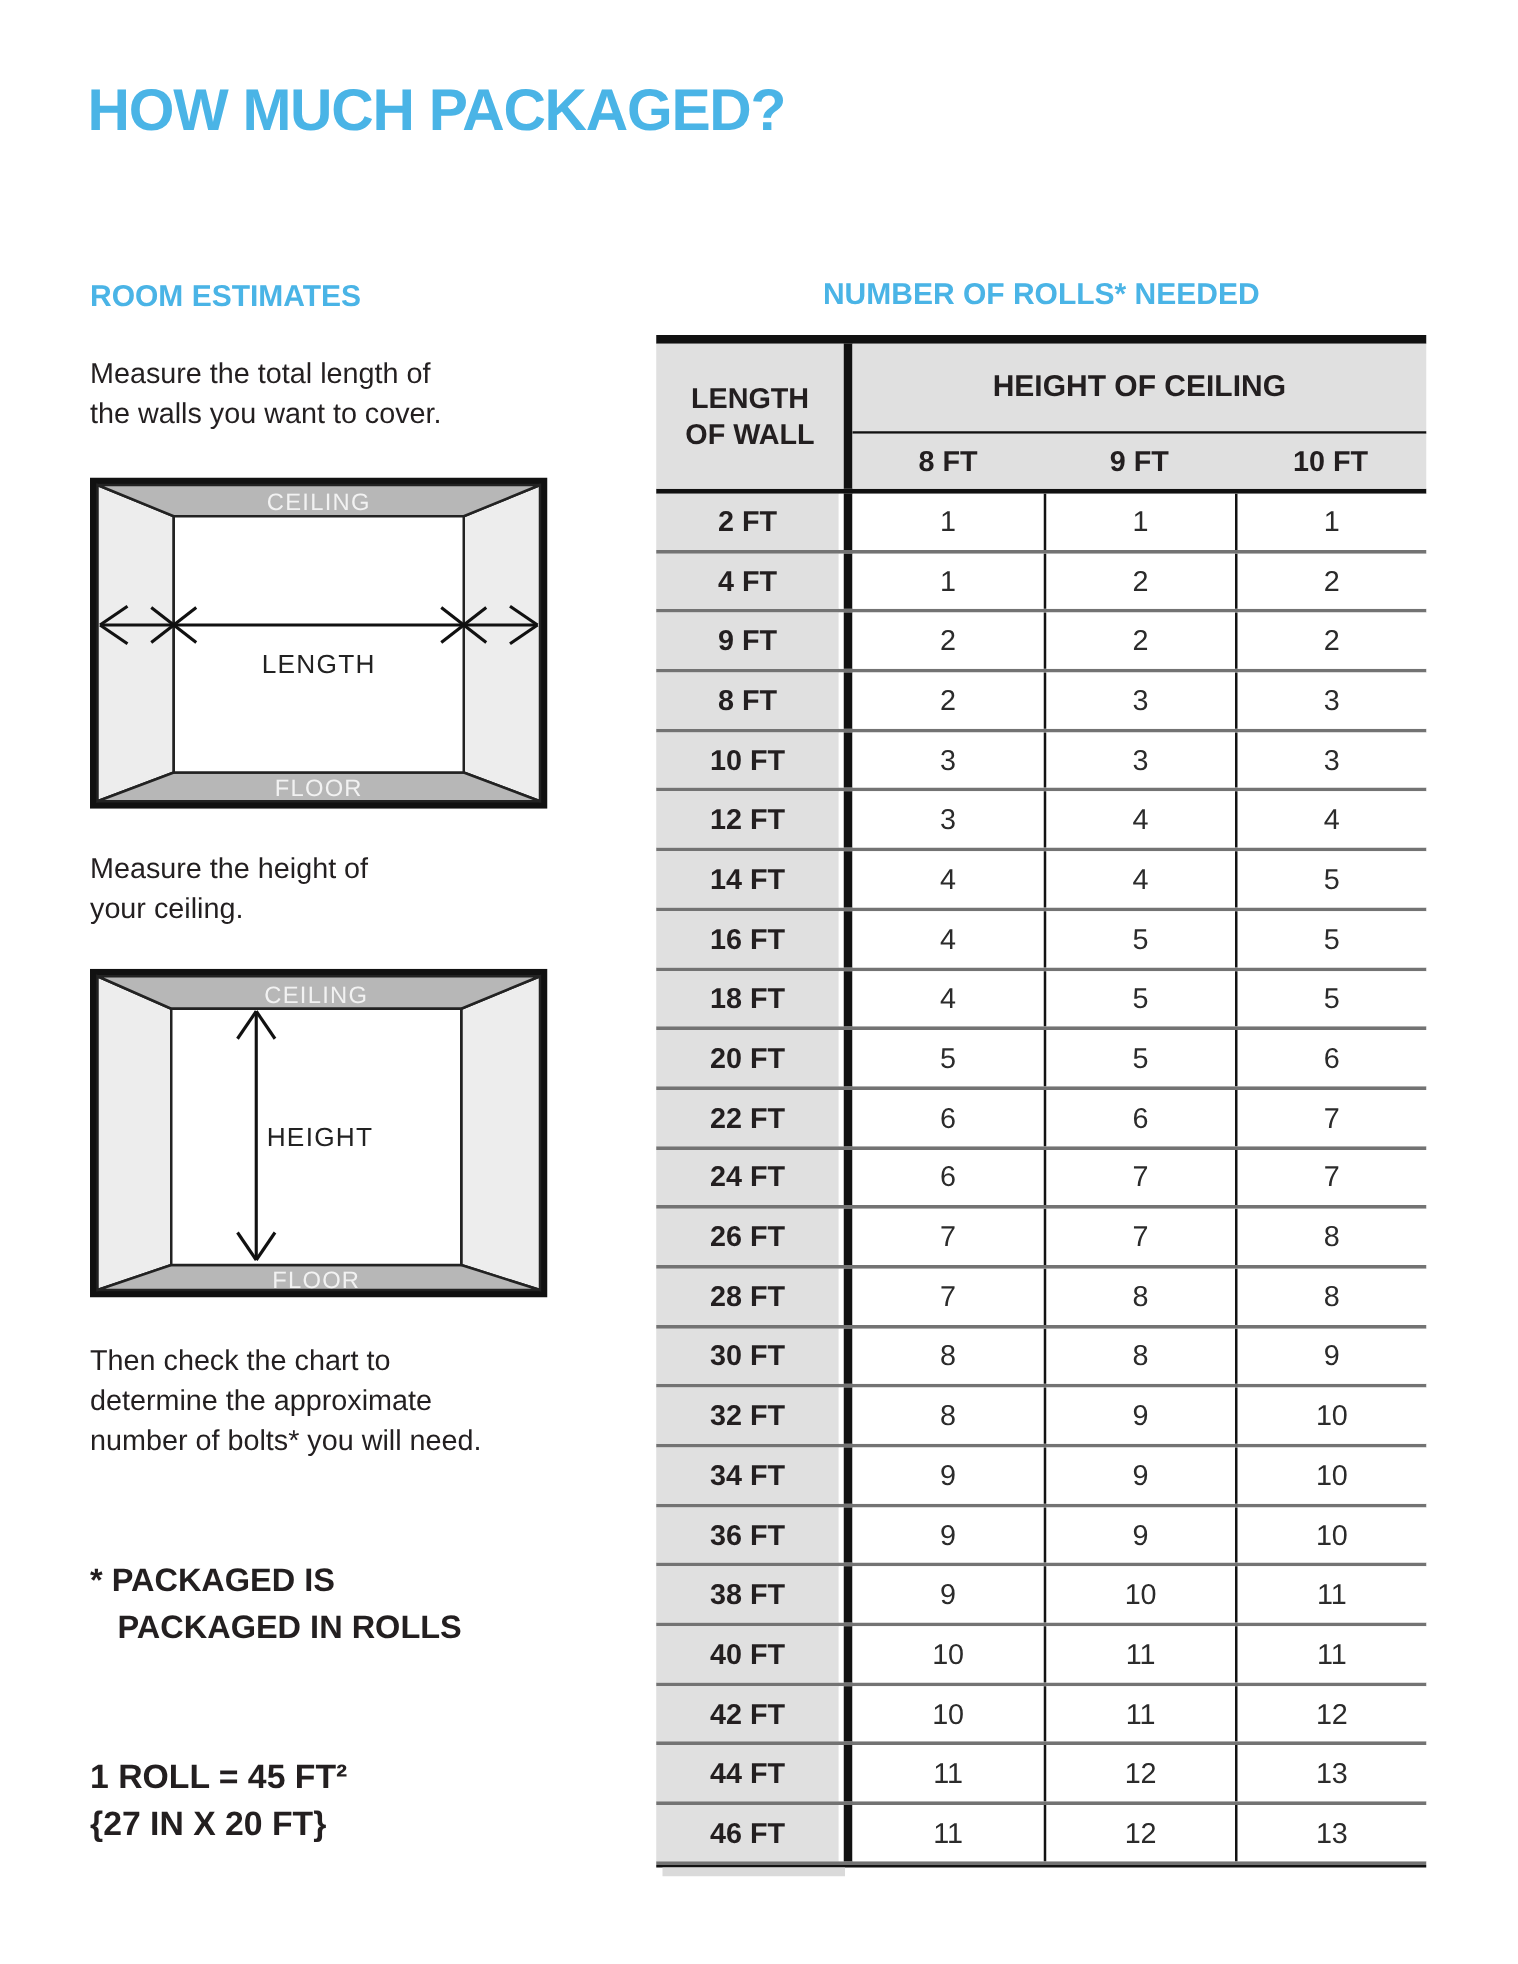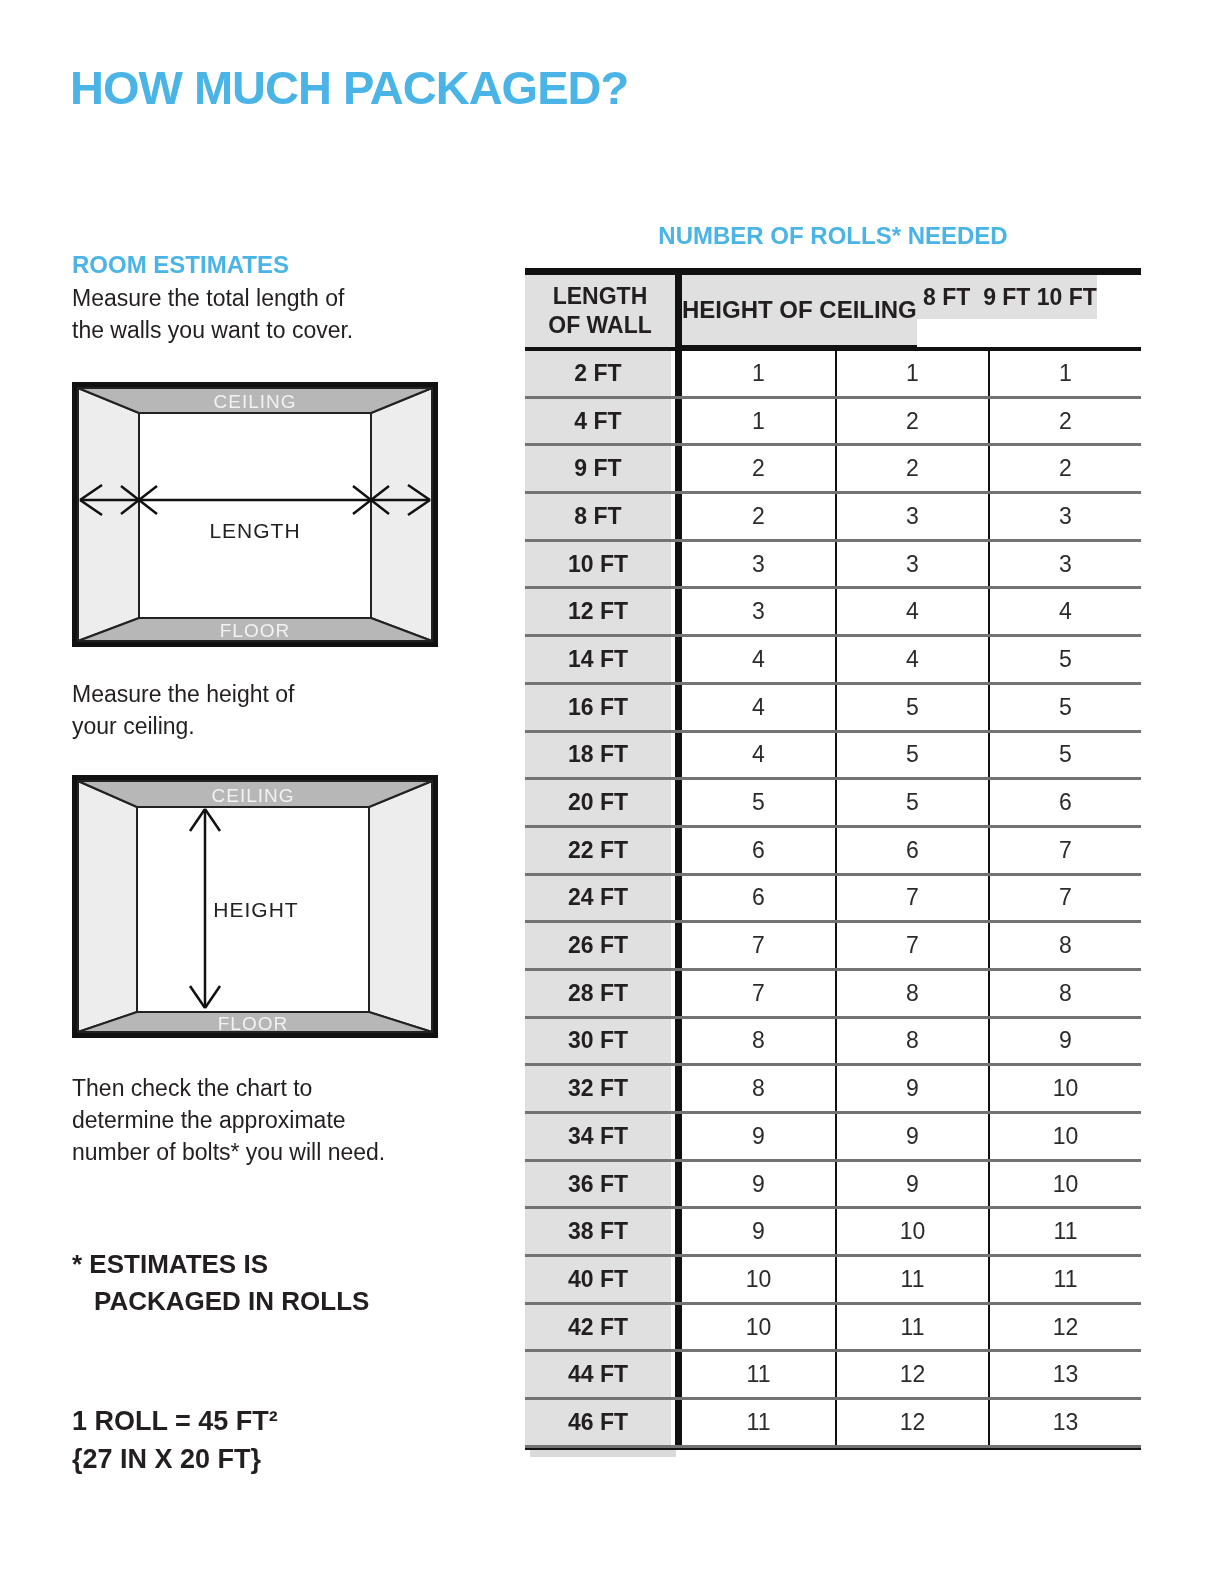--- a/index.html
+++ b/index.html
@@ -45,21 +45,21 @@
   .t-head{
     display:grid;grid-template-columns:150px 7px 459px;
     border-bottom:4px solid #111;
   }
   .t-head .corner{
     background:#e0e0e0;display:flex;flex-direction:column;
     align-items:center;justify-content:center;
     font-size:23px;font-weight:bold;line-height:29px;
   }
   .t-head .vdiv{background:#111;}
-  .t-head .right{display:flex;flex-direction:row;}
+  .t-head .right{display:flex;flex-direction:column;}
   .t-group{
     height:70px;background:#e0e0e0;display:flex;align-items:center;justify-content:center;
     font-size:24px;font-weight:bold;border-bottom:2px solid #111;
   }
   .t-subrow{
     height:44px;background:#e0e0e0;display:grid;grid-template-columns:repeat(3,1fr);
   }
   .t-subrow div{
     display:flex;align-items:center;justify-content:center;
     font-size:23px;font-weight:bold;
@@ -82,21 +82,21 @@
   .trow .tcell.b{border-left:2px solid #111;}
   .t-tail{width:146px;height:7px;background:#dadada;margin-left:5px;}
 </style>
 </head>
 <body>
 
 <div class="page">
 
   <div class="abs title">HOW MUCH PACKAGED?</div>
 
-  <div class="abs section-heading" style="left:72px;top:224px;margin-top:27px;">ROOM ESTIMATES</div>
+  <div class="abs section-heading" style="left:72px;top:224px;">ROOM ESTIMATES</div>
 
   <div class="abs step-text" style="left:72px;top:282px;">
     <div>Measure the total length of</div>
     <div>the walls you want to cover.</div>
   </div>
 
   <svg class="abs" style="left:72px;top:382px;" width="366" height="265" viewBox="0 0 366 265">
     <rect x="3" y="3" width="360" height="259" fill="#ffffff" stroke="#111" stroke-width="6"></rect>
     <polygon points="6,6 67,31 67,236 6,259" fill="#ededed" stroke="#222" stroke-width="2"></polygon>
     <polygon points="360,6 299,31 299,236 360,259" fill="#ededed" stroke="#222" stroke-width="2"></polygon>
@@ -143,21 +143,21 @@
     <text x="184" y="142" text-anchor="middle" font-size="21" letter-spacing="1" fill="#222">HEIGHT</text>
   </svg>
 
   <div class="abs step-text" style="left:72px;top:1072px;">
     <div>Then check the chart to</div>
     <div>determine the approximate</div>
     <div>number of bolts* you will need.</div>
   </div>
 
   <div class="abs footnote">
-    <div>* ESTIMATES IS</div>
+    <div>* PACKAGED IS</div>
     <div class="indent">PACKAGED IN ROLLS</div>
   </div>
 
   <div class="abs roll-spec">
     <div>1 ROLL = 45 FT²</div>
     <div>{27 IN X 20 FT}</div>
   </div>
 
   <div class="abs table-heading section-heading">NUMBER OF ROLLS* NEEDED</div>
 

